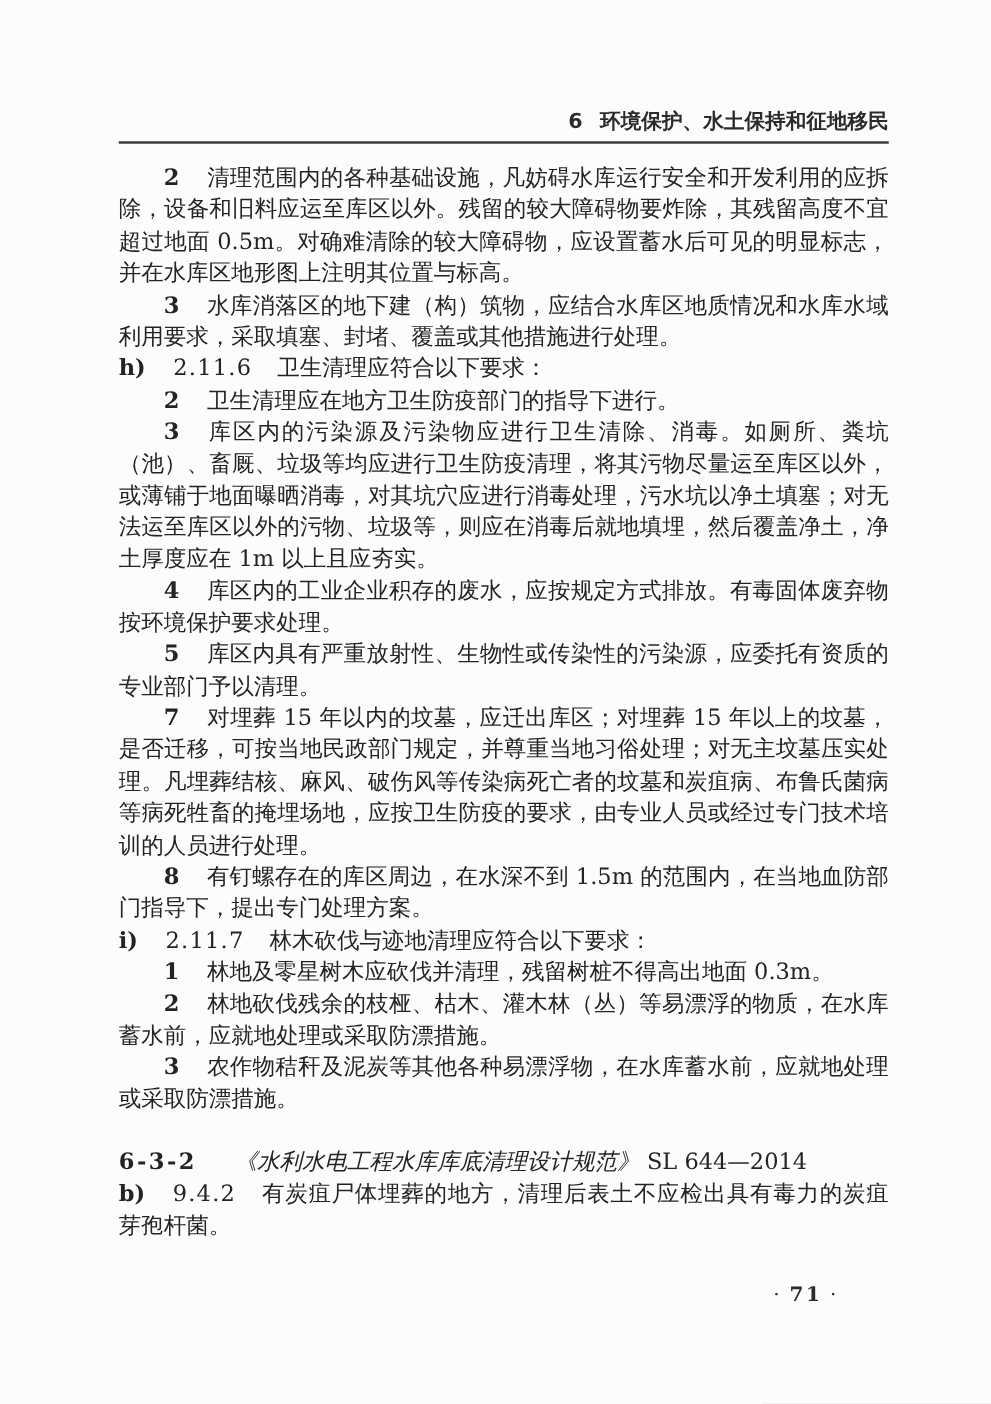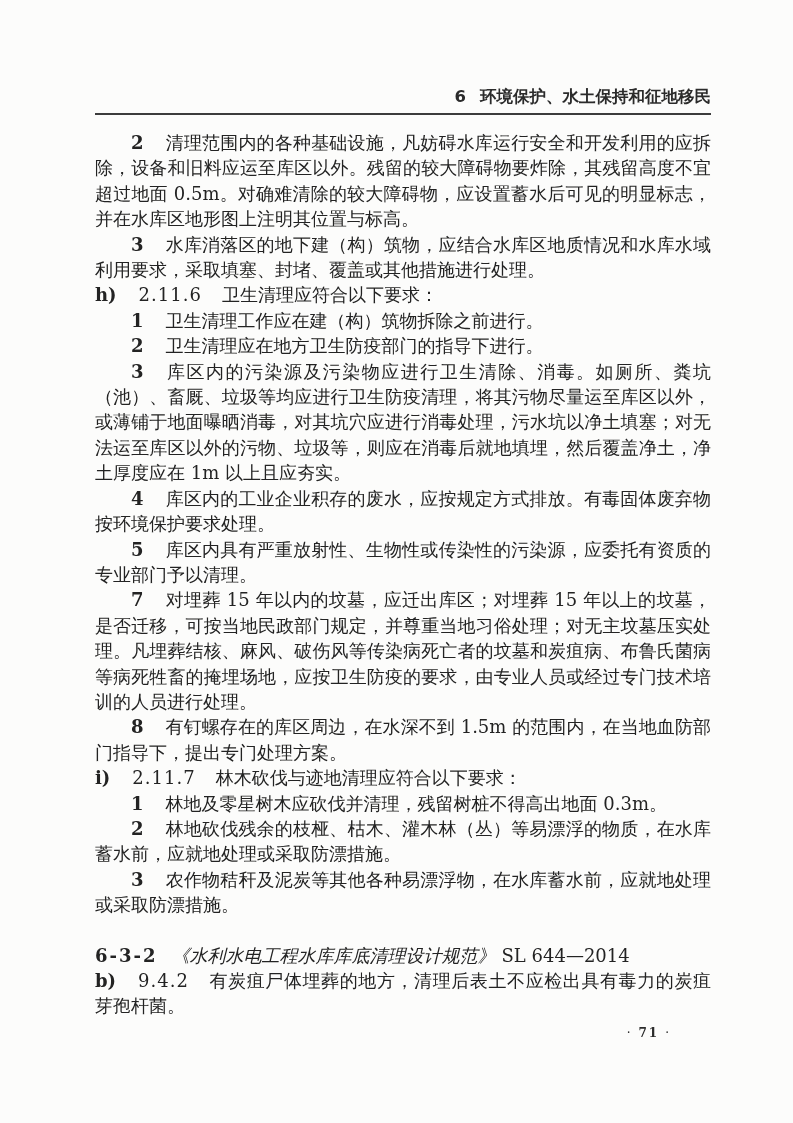--- a/index.html
+++ b/index.html
@@ -37,29 +37,29 @@
     line-height:25.4px;
     text-align:justify;
     text-justify:inter-ideograph;
   }
   .para{margin:0;padding:0;}
   .para.indent{text-indent:36px;}
   .pnum{font-weight:bold;margin-right:22px;}
   .letter{font-weight:bold;margin-right:22px;}
   .clause-no{font-weight:normal;margin-right:20px;letter-spacing:1px;}
   .para.standard{margin-top:25px;}
-  .std-no{font-weight:bold;letter-spacing:2px;margin-right:14px;}
+  .std-no{font-weight:bold;letter-spacing:2px;margin-right:30px;}
   .std-title{font-style:italic;margin-right:6px;}
   .std-code{font-style:normal;}
   
   .page-footer{
     position:absolute;
     top:1026px;
     right:116px;
-    font-size:12px;
+    font-size:16px;
     font-weight:bold;
     color:#2b2b2b;
     letter-spacing:2px;
   }
   .page-footer .dot{font-weight:normal;margin:0 6px;}
 </style>
 </head>
 <body>
 
 <div class="page">
@@ -71,21 +71,20 @@
     </div>
 
     <div class="body-text">
 
       <p class="para indent"><b class="pnum">2</b><span>清理范围内的各种基础设施，凡妨碍水库运行安全和开发利用的应拆除，设备和旧料应运至库区以外。残留的较大障碍物要炸除，其残留高度不宜超过地面 0.5m。对确难清除的较大障碍物，应设置蓄水后可见的明显标志，并在水库区地形图上注明其位置与标高。</span></p>
 
       <p class="para indent"><b class="pnum">3</b><span>水库消落区的地下建（构）筑物，应结合水库区地质情况和水库水域利用要求，采取填塞、封堵、覆盖或其他措施进行处理。</span></p>
 
       <p class="para clause"><b class="letter">h)</b><b class="clause-no">2.11.6</b><span>卫生清理应符合以下要求：</span></p>
 
-      <p class="para indent"><b class="pnum">1</b><span>卫生清理工作应在建（构）筑物拆除之前进行。</span></p>
 
       <p class="para indent"><b class="pnum">2</b><span>卫生清理应在地方卫生防疫部门的指导下进行。</span></p>
 
       <p class="para indent"><b class="pnum">3</b><span>库区内的污染源及污染物应进行卫生清除、消毒。如厕所、粪坑（池）、畜厩、垃圾等均应进行卫生防疫清理，将其污物尽量运至库区以外，或薄铺于地面曝晒消毒，对其坑穴应进行消毒处理，污水坑以净土填塞；对无法运至库区以外的污物、垃圾等，则应在消毒后就地填埋，然后覆盖净土，净土厚度应在 1m 以上且应夯实。</span></p>
 
       <p class="para indent"><b class="pnum">4</b><span>库区内的工业企业积存的废水，应按规定方式排放。有毒固体废弃物按环境保护要求处理。</span></p>
 
       <p class="para indent"><b class="pnum">5</b><span>库区内具有严重放射性、生物性或传染性的污染源，应委托有资质的专业部门予以清理。</span></p>
 
 

